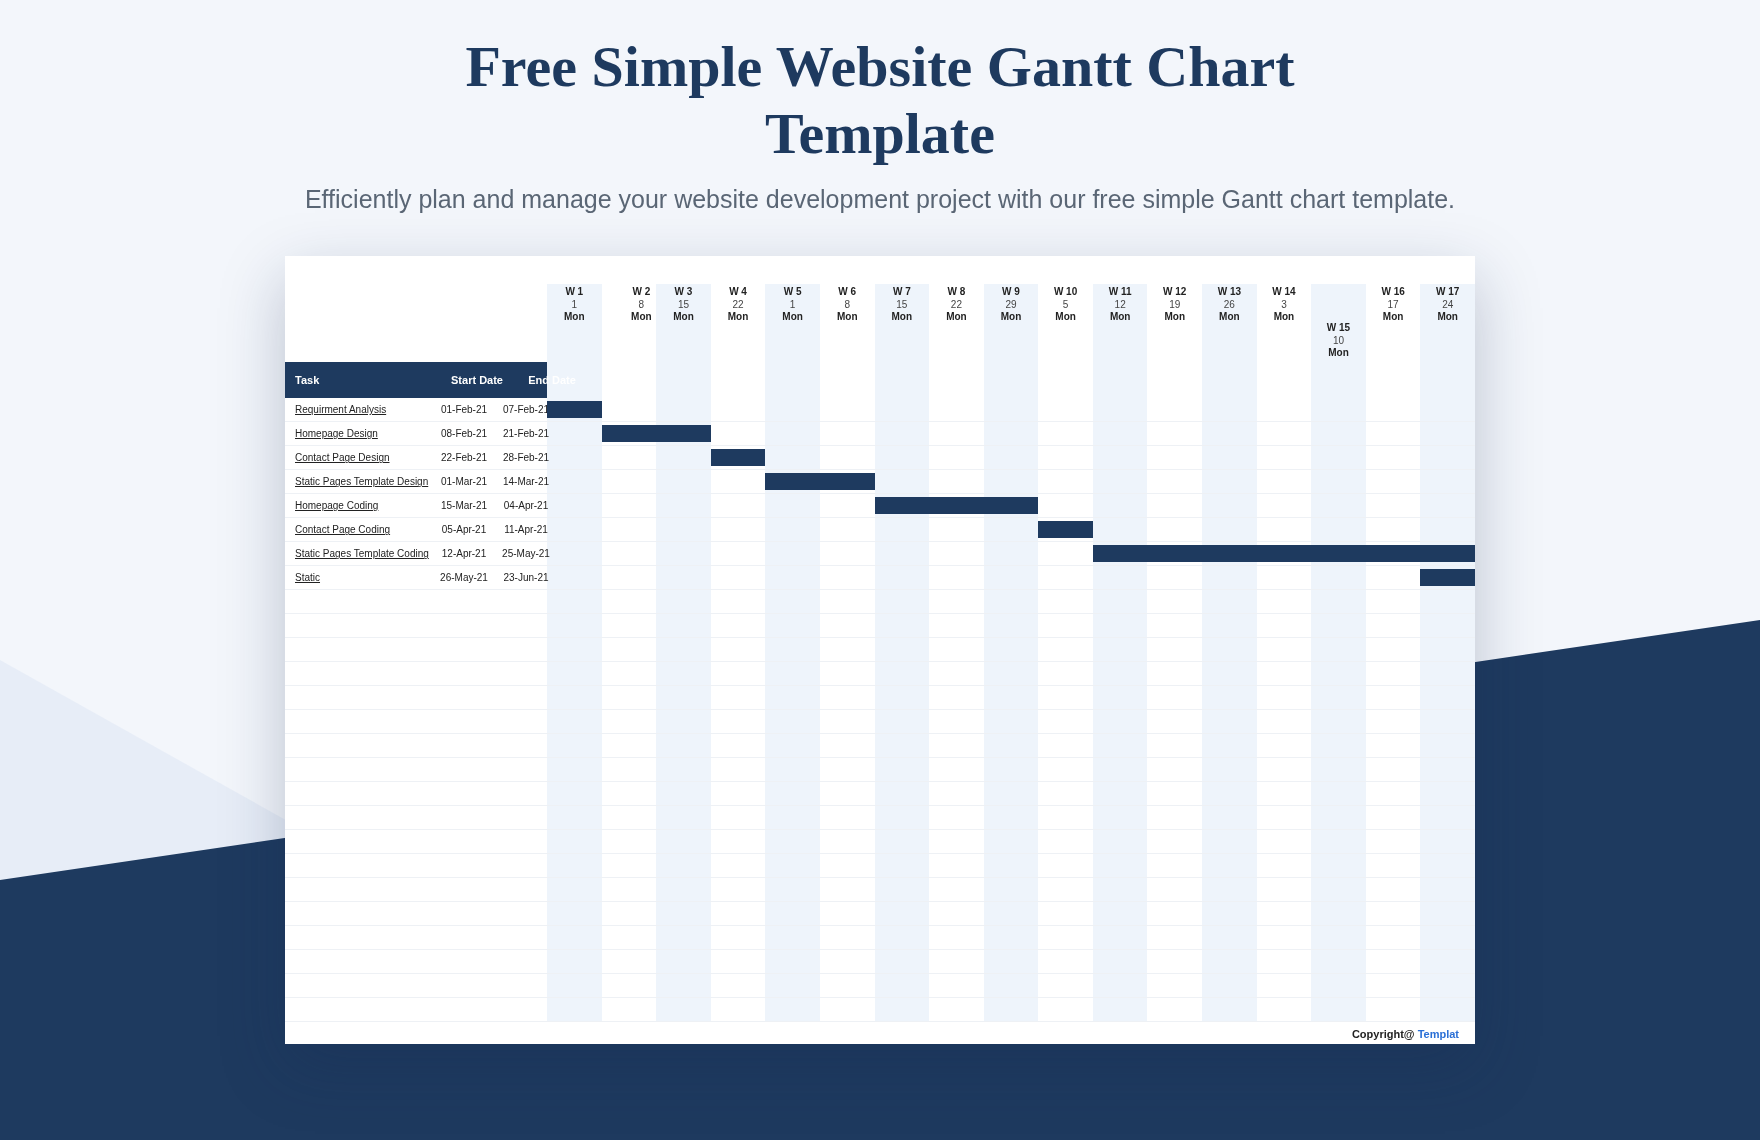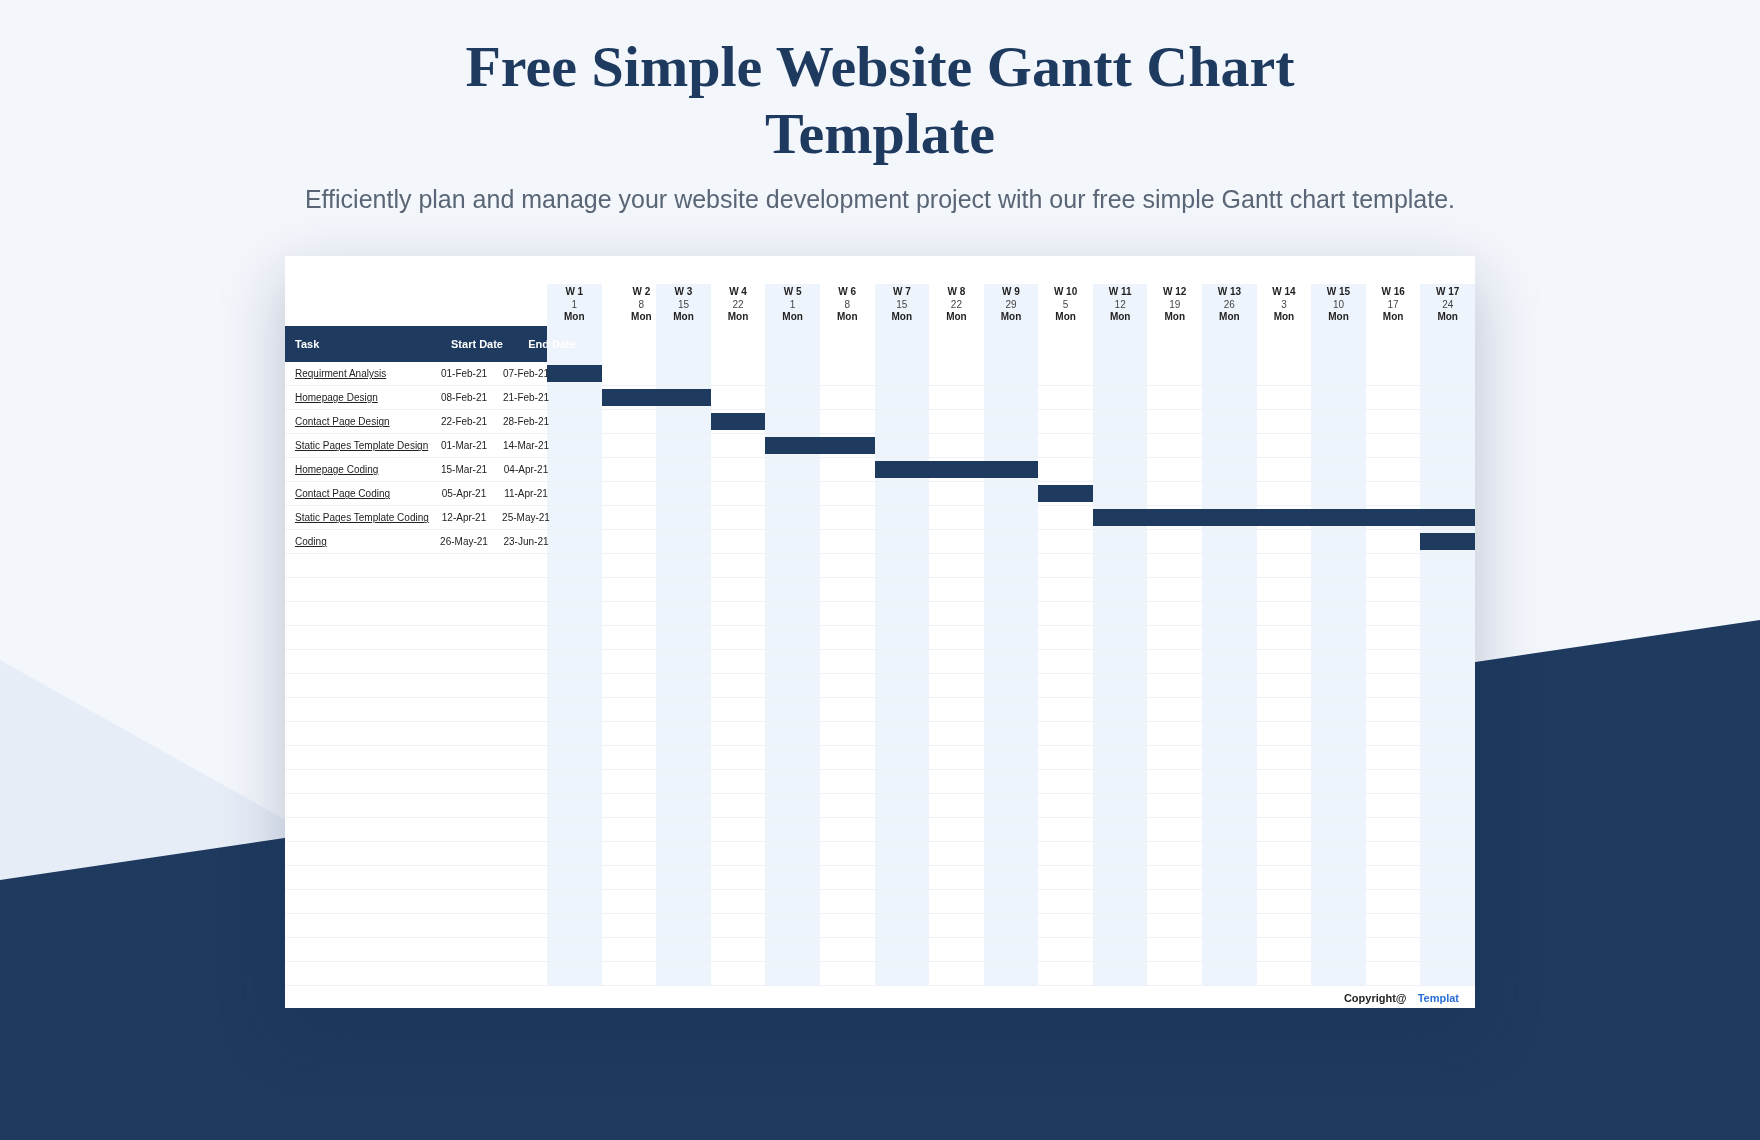--- a/index.html
+++ b/index.html
@@ -133,21 +133,21 @@
   .empty-row-label { height: 24px; border-bottom:1px solid #eef1f5; position:relative; z-index:1;}
   .empty-row-cell  { height: 24px; border-bottom:1px solid #eef1f5; position:relative; z-index:1;}
 
   .copyright {
     text-align: right;
     font-size: 11px;
     color: #222;
     padding: 6px 16px 4px;
     font-weight:700;
   }
-  .copyright .link { color:#2a6fd6;margin-left:8px; }
+  .copyright .link { color:#2a6fd6; }
 </style>
 </head>
 <body>
 
 <div class="bg-shape2"></div>
 <div class="bg-shape"></div>
 
 <h1 class="page-title">Free Simple Website Gantt Chart Template</h1>
 <p class="page-subtitle">Efficiently plan and manage your website development project with our free simple Gantt chart template.</p>
 
@@ -227,21 +227,21 @@
       <div class="head-cell" style="grid-column: 14 / 15; height: 42px;">
         <div class="wk">W 13</div>
         <div class="dt">26</div>
         <div class="dy">Mon</div>
       </div>
       <div class="head-cell" style="grid-column: 15 / 16; height: 42px;">
         <div class="wk">W 14</div>
         <div class="dt">3</div>
         <div class="dy">Mon</div>
       </div>
-      <div class="head-cell" style="grid-column: 16 / 17; height: 42px;">
+      <div class="head-cell" style="grid-column: 16 / 17; height: 42px; margin-top: 36px;">
         <div class="wk">W 15</div>
         <div class="dt">10</div>
         <div class="dy">Mon</div>
       </div>
       <div class="head-cell" style="grid-column: 17 / 18; height: 42px;">
         <div class="wk">W 16</div>
         <div class="dt">17</div>
         <div class="dy">Mon</div>
       </div>
       <div class="head-cell" style="grid-column: 18 / 19; height: 42px;">
@@ -453,21 +453,21 @@
       <div class="row-cell" style="grid-column: 16 / 17;">
         <div class="bar"></div>
       </div>
       <div class="row-cell" style="grid-column: 17 / 18;">
         <div class="bar"></div>
       </div>
       <div class="row-cell" style="grid-column: 18 / 19;">
         <div class="bar"></div>
       </div>
       <div class="row-label" style="grid-column: 1 / 2;">
-        <span>Coding</span>
+        <span>Static</span>
         <span>26-May-21</span>
         <span>23-Jun-21</span>
       </div>
       <div class="row-cell" style="grid-column: 2 / 3;"></div>
       <div class="row-cell" style="grid-column: 3 / 4;"></div>
       <div class="row-cell" style="grid-column: 4 / 5;"></div>
       <div class="row-cell" style="grid-column: 5 / 6;"></div>
       <div class="row-cell" style="grid-column: 6 / 7;"></div>
       <div class="row-cell" style="grid-column: 7 / 8;"></div>
       <div class="row-cell" style="grid-column: 8 / 9;"></div>

